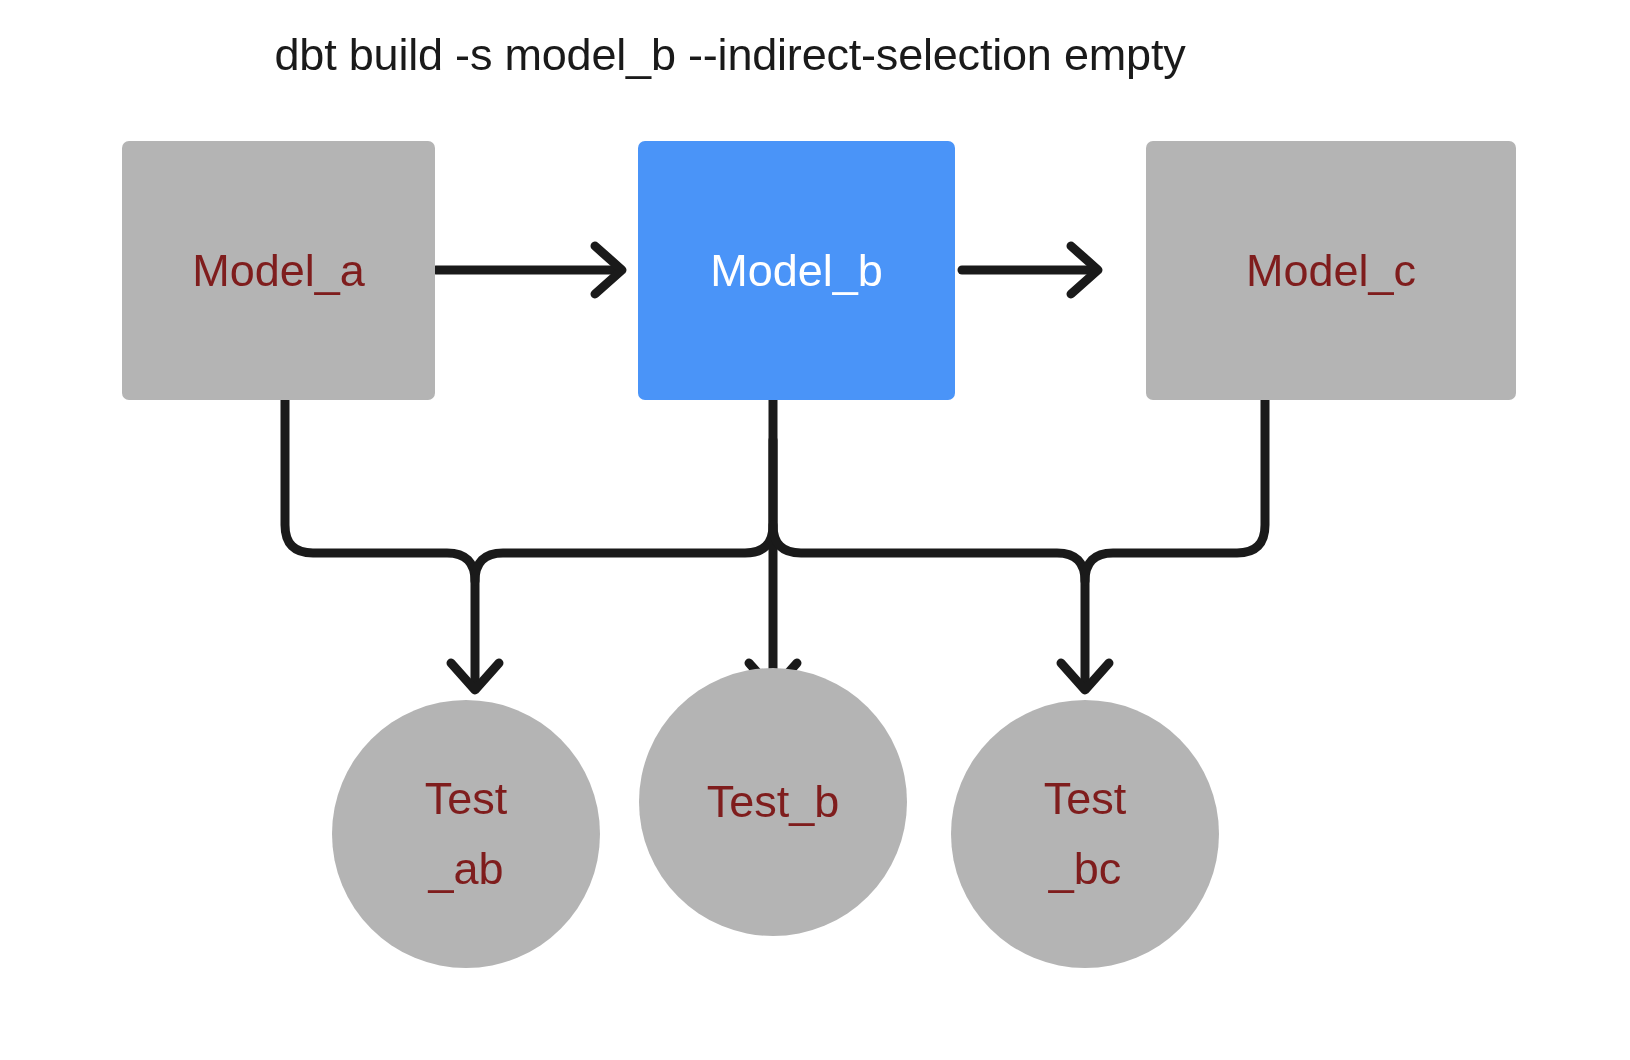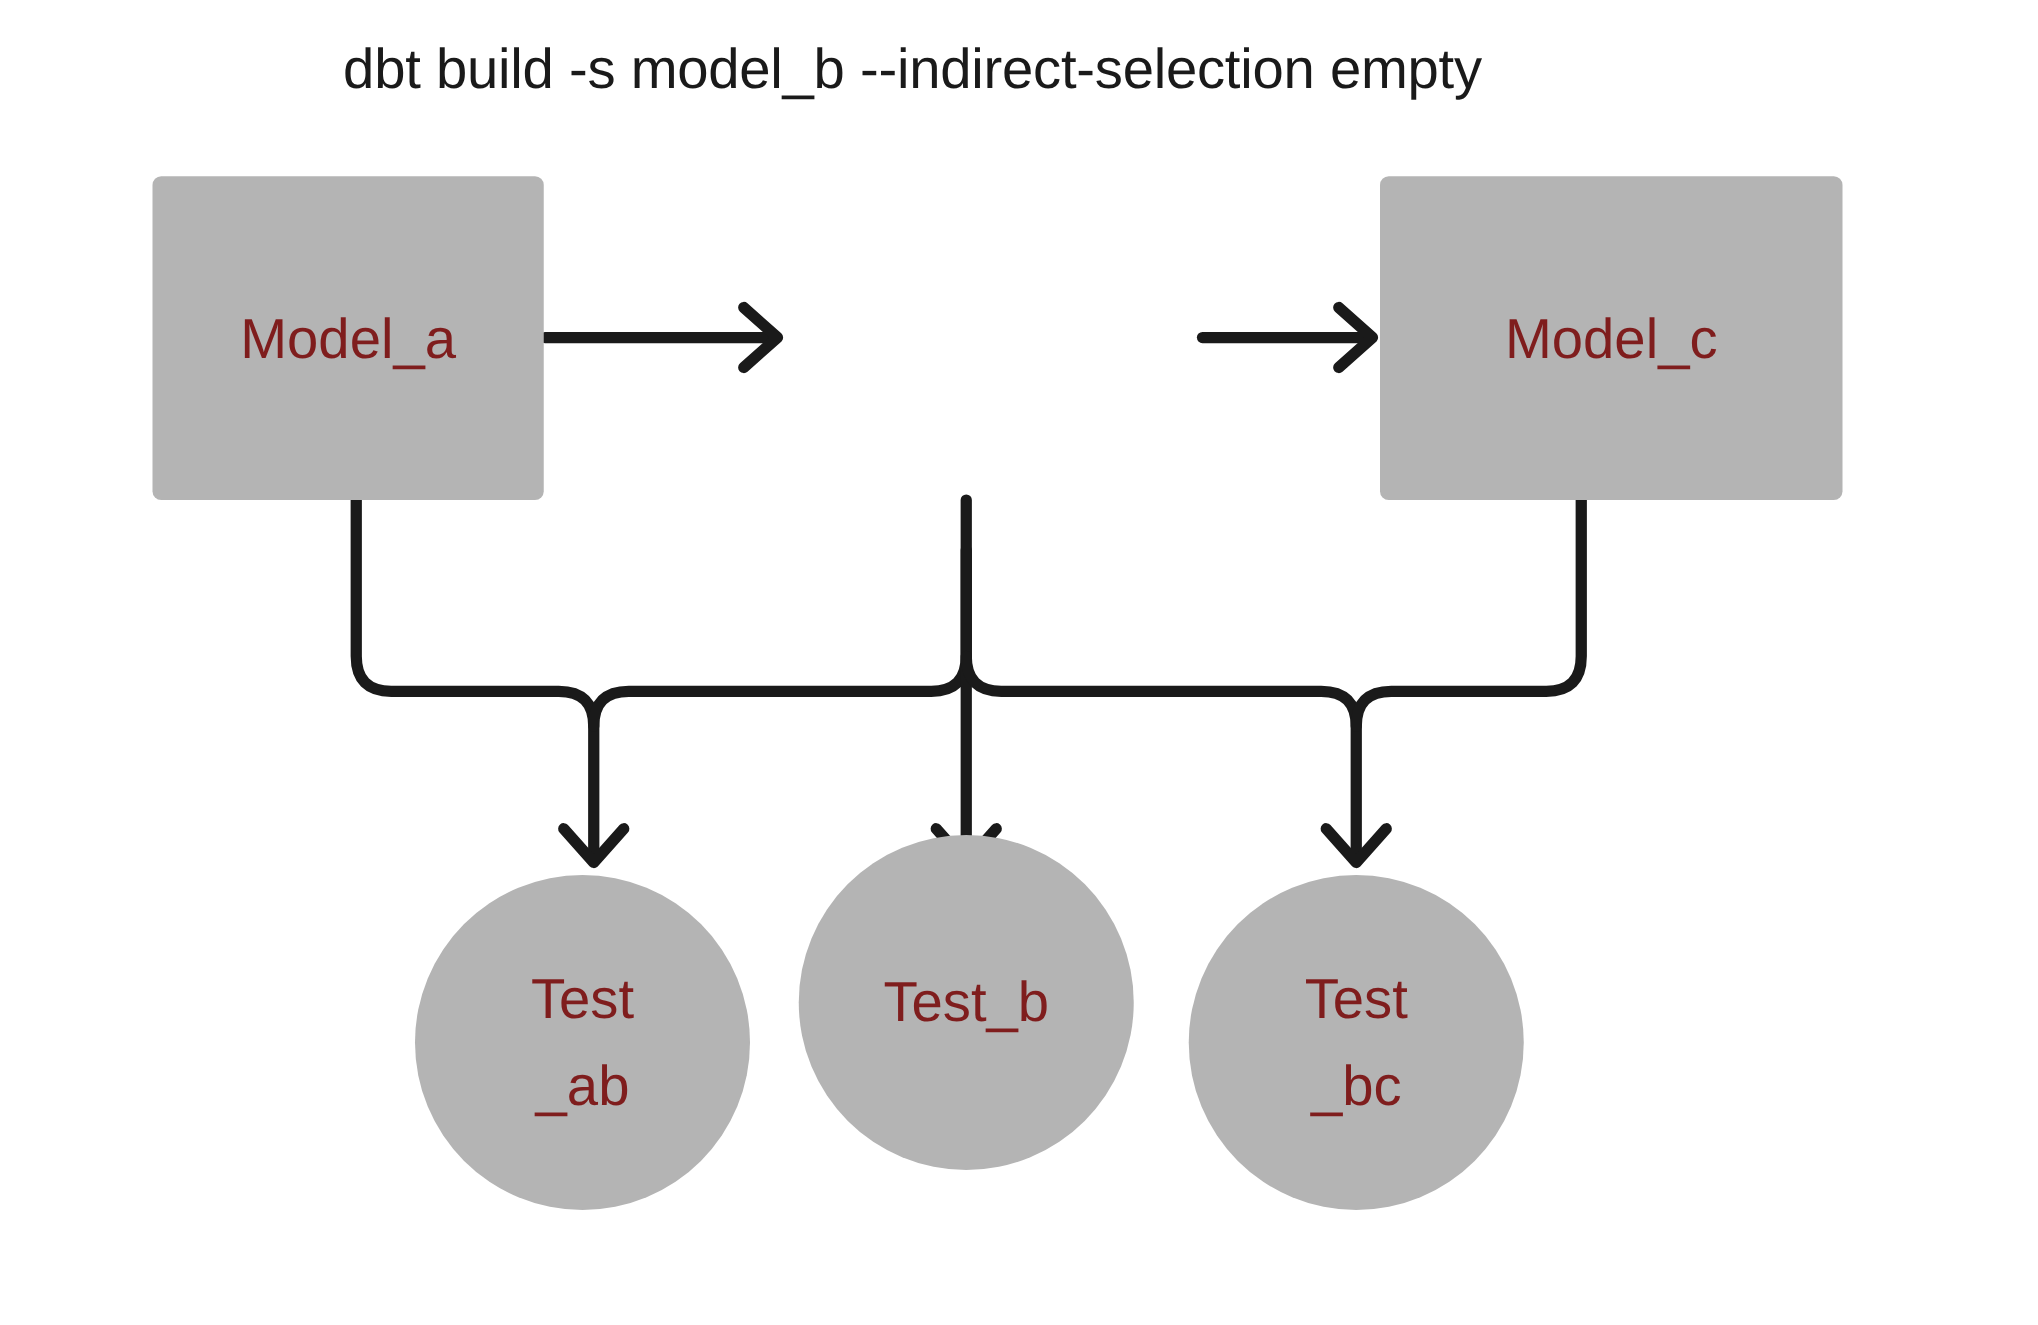--- a/index.html
+++ b/index.html
@@ -109,22 +109,25 @@
       <g>
         <path d="M 1265 400 L 1265 525 Q 1265 553 1237 553 L 1113 553 Q 1085 553 1085 581"></path>
       </g>
     </g>
   </svg>
 
   <div class="node box" style="left:122px; top:141px; width:313px; height:259px;">
     <span class="label">Model_a</span>
   </div>
 
+  <div class="node box accent" style="left:638px; top:141px; width:317px; height:259px;">
+    <span class="label">Model_b</span>
+  </div>
 
-  <div class="node box" style="left:1104px; top:141px; width:370px; height:259px;">
+  <div class="node box" style="left:1146px; top:141px; width:370px; height:259px;">
     <span class="label">Model_c</span>
   </div>
 
   <div class="node circle" style="left:332px; top:700px; width:268px; height:268px;">
     <span class="label">
       <span>Test</span><br>
       <span>_ab</span>
     </span>
   </div>
 

